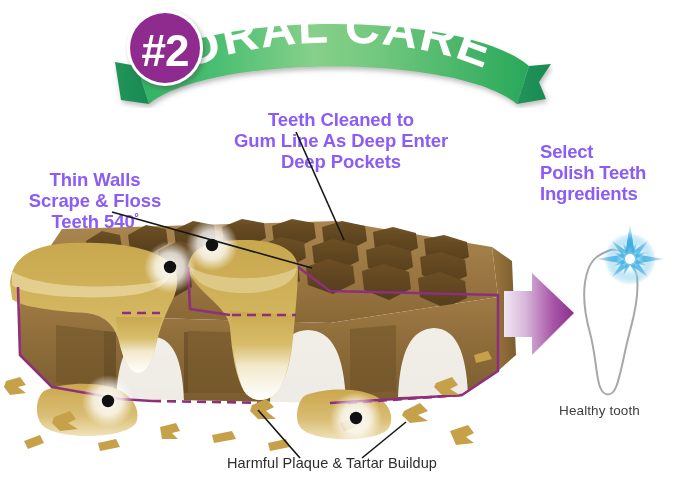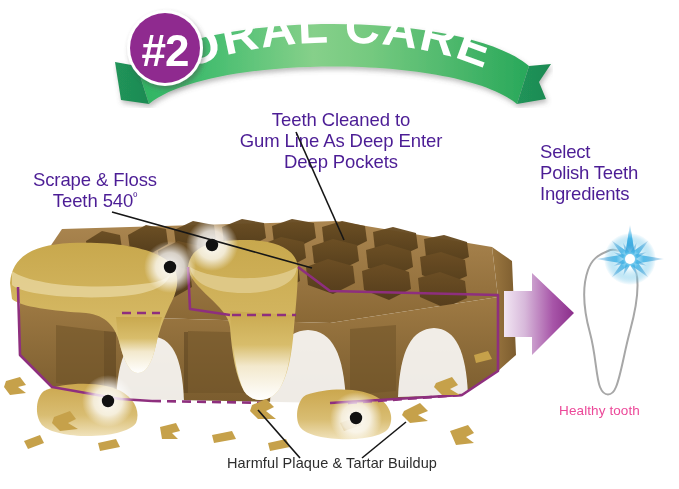--- a/index.html
+++ b/index.html
@@ -8,32 +8,32 @@
        -webkit-font-smoothing:antialiased;}
   .stage{position:absolute;inset:0;width:679px;height:489px;}
 
   
   #banner-group{position:absolute;left:113px;top:4px;width:440px;height:104px;}
   #banner-svg{position:absolute;left:0;top:0;}
   #banner-title{position:absolute;left:0;top:0;width:440px;height:104px;}
   #badge-number{position:absolute;left:0;top:0;width:440px;height:104px;}
 
   
-  .callout{position:absolute;color:#4c1d95;font-weight:normal;line-height:1.13;}
+  .callout{position:absolute;color:#8b5cf6;font-weight:bold;line-height:1.13;}
   #callout-center{left:196px;top:110px;width:290px;text-align:center;font-size:18.5px;letter-spacing:-.1px;}
   #callout-left{left:2px;top:170px;width:186px;text-align:center;font-size:18.5px;letter-spacing:-.1px;}
   #callout-right{left:540px;top:142px;width:139px;text-align:left;font-size:18.5px;letter-spacing:-.2px;}
   .callout .ln{display:block;white-space:nowrap;}
   .deg{font-size:11px;vertical-align:super;line-height:0;}
 
   
   #caption-plaque{position:absolute;left:142px;top:455px;width:380px;text-align:center;
       font-size:14.5px;color:#2d2d2d;font-weight:normal;letter-spacing:.1px;}
   #caption-healthy{position:absolute;left:520px;top:403px;width:159px;text-align:center;
-      font-size:13.5px;color:#ec4899;font-weight:normal;letter-spacing:.1px;}
+      font-size:13.5px;color:#404040;font-weight:normal;letter-spacing:.1px;}
 
   
   #chew-illustration{position:absolute;left:0;top:205px;width:520px;height:260px;}
   #arrow-and-tooth{position:absolute;left:490px;top:225px;width:189px;height:185px;}
   #leader-lines{position:absolute;left:0;top:100px;width:560px;height:380px;}
 </style>
 </head>
 <body>
 
 <div class="stage">
@@ -92,20 +92,21 @@
     </svg>
   </div>
 
   <div class="callout" id="callout-center">
     <span class="ln">Teeth Cleaned to</span>
     <span class="ln">Gum Line As Deep Enter</span>
     <span class="ln">Deep Pockets</span>
   </div>
 
   <div class="callout" id="callout-left">
+    <span class="ln">Thin Walls</span>
     <span class="ln">Scrape &amp; Floss</span>
     <span class="ln"><span>Teeth 540</span><span class="deg">º</span></span>
   </div>
 
   <div class="callout" id="callout-right">
     <span class="ln">Select</span>
     <span class="ln">Polish Teeth</span>
     <span class="ln">Ingredients</span>
   </div>
 

